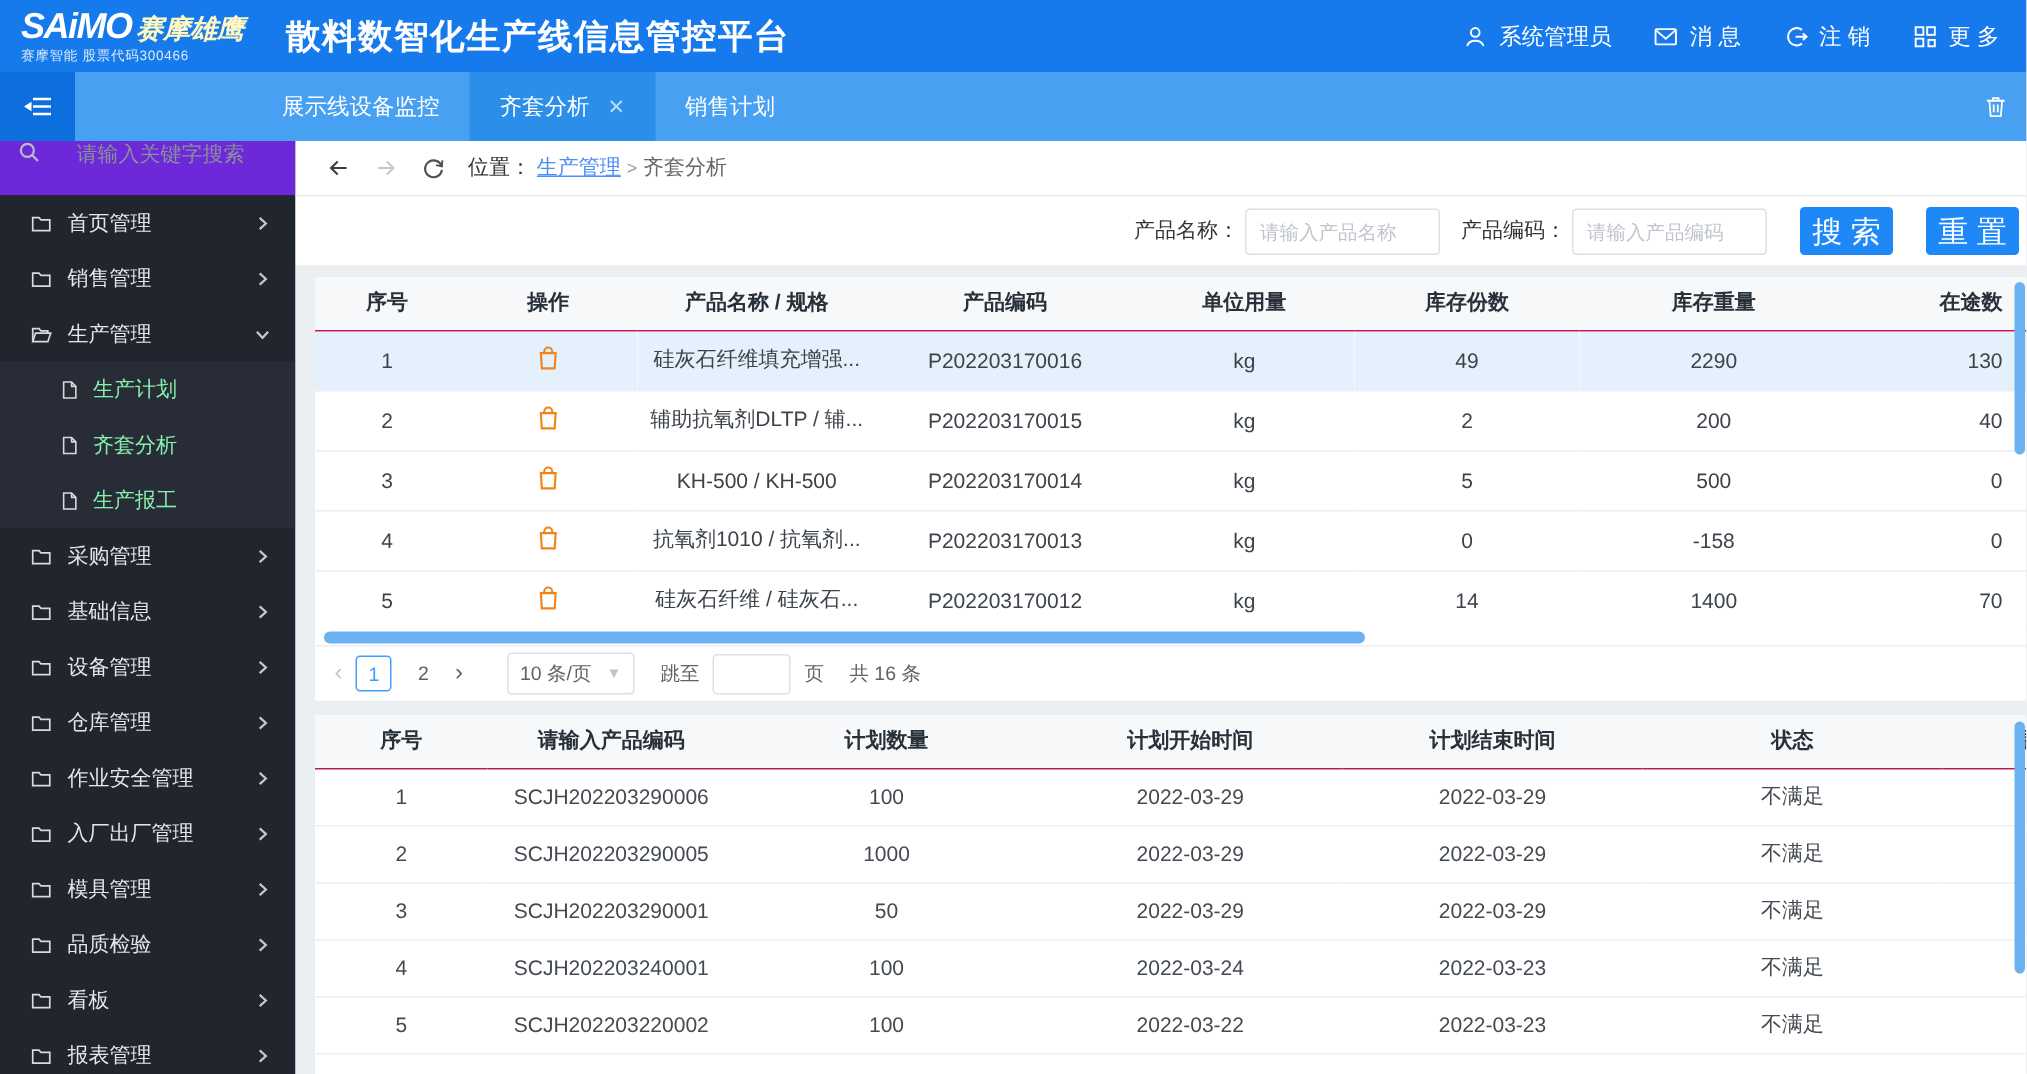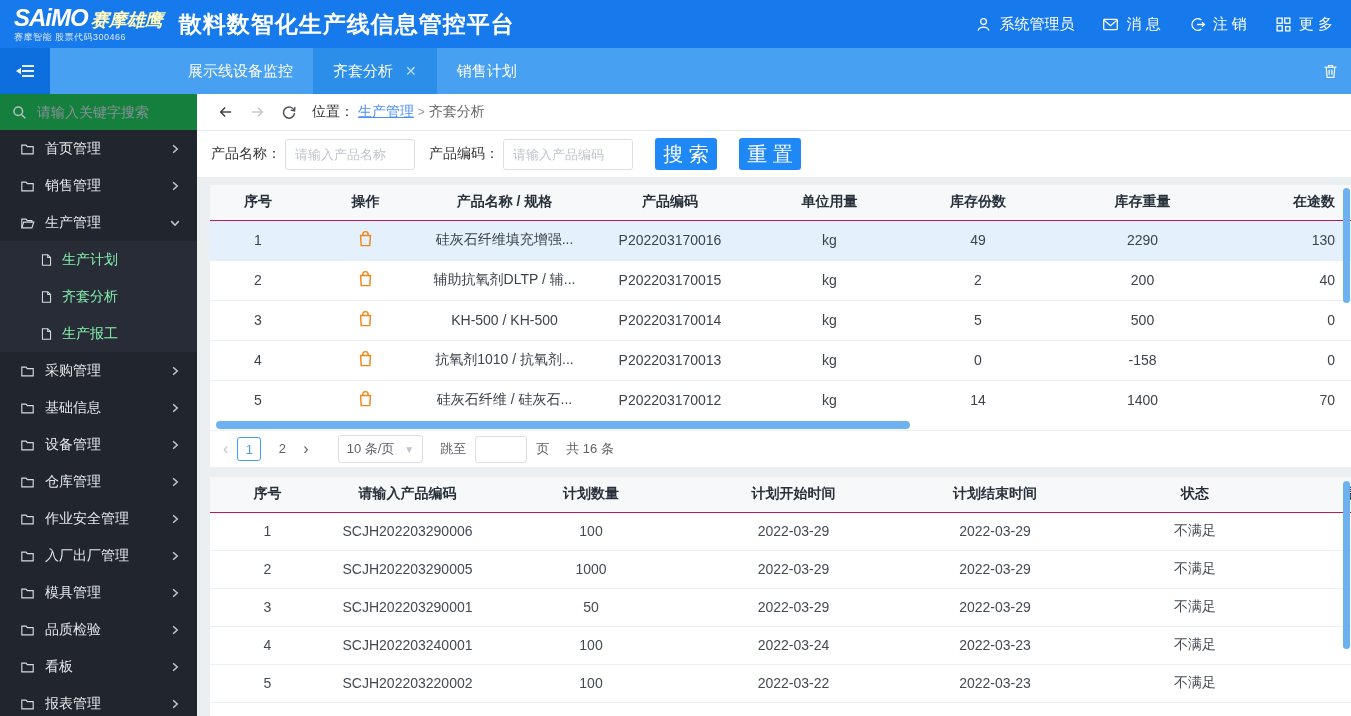--- a/index.html
+++ b/index.html
@@ -1,56 +1,56 @@
 <!DOCTYPE html>
 <html><head>
 <meta charset="utf-8">
 <style>
   *{box-sizing:border-box;margin:0;padding:0;}
   html,body{width:1351px;height:716px;overflow:hidden;font-family:"Liberation Sans","DejaVu Sans",sans-serif;background:#ECEFF2;}
   svg{display:block;}
   
-  .topbar{height:48px;background:#177AEC;display:flex;align-items:center;color:#fff;}
+  .topbar{height:48px;background:#177AEC;display:flex;align-items:center;color:#fff;gap:12px;}
   .logo{margin-left:14px;line-height:1;flex:none;}
   .logo-top{display:flex;align-items:baseline;gap:3px;}
   .logo-brand{font-size:24px;font-weight:bold;font-style:italic;letter-spacing:-1px;}
   .logo-cn{font-size:18px;font-weight:bold;color:#fef9c3;font-style:italic;}
   .logo-sub{font-size:9px;margin-top:3px;color:#DCE9FA;letter-spacing:.5px;}
   .app-title{font-size:23px;font-weight:bold;margin-left:16px;letter-spacing:1px;}
   .topbar-right{margin-left:auto;display:flex;align-items:center;gap:28px;padding-right:18px;font-size:15px;}
   .top-item{display:flex;align-items:center;gap:7px;cursor:pointer;white-space:nowrap;}
   
   .tabbar{height:46px;background:#48A0F2;display:flex;align-items:stretch;position:relative;}
   .collapse-btn{width:50px;background:#0D6EDE;display:flex;align-items:center;justify-content:center;cursor:pointer;flex:none;}
   .tabs{display:flex;margin-left:118px;}
   .tab{padding:0 20px;display:flex;align-items:center;gap:12px;color:#fff;font-size:15px;cursor:pointer;white-space:nowrap;}
   .tab.active{background:#2B8EE9;}
   .tab-close{color:#B9DCFA;font-size:14px;}
   .tab-trash{position:absolute;right:12px;top:50%;transform:translateY(-50%);cursor:pointer;}
   
   .main{display:flex;height:622px;}
   .sidebar{width:197px;background:#21252E;flex:none;display:flex;flex-direction:column;overflow:hidden;}
-  .side-search{height:36px;background:#15803d;display:flex;align-items:center;padding:0 12px;gap:10px;flex:none;}
+  .side-search{height:36px;background:#6d28d9;display:flex;align-items:flex-start;padding:0 12px;gap:24px;flex:none;}
   .side-search input{background:transparent;border:none;outline:none;color:#CFD4DB;font-size:14px;width:140px;}
   .side-search input::placeholder{color:#8A9099;}
   .side-menu{flex:1;overflow:hidden;}
   .side-item{height:37px;display:flex;align-items:center;padding:0 16px 0 20px;gap:10px;color:#E3E6EA;font-size:14px;cursor:pointer;}
   .side-item .s-label{flex:1;}
   .s-icon{color:#D7DBE0;flex:none;}
   .s-chev{color:#C3C8CF;flex:none;}
   .side-sub{background:#272C37;}
   .side-subitem{height:37px;display:flex;align-items:center;padding-left:40px;gap:9px;color:#86efac;font-size:14px;cursor:pointer;}
   
   .content{flex:1;display:flex;flex-direction:column;min-width:0;}
   .crumb-bar{height:37px;background:#fff;border-bottom:1px solid #E4E7EB;display:flex;align-items:center;padding-left:20px;gap:15px;font-size:14px;color:#333;flex:none;}
   .crumb-label{color:#333;}
   .crumb-link{color:#4B8DF8;text-decoration:underline;cursor:pointer;}
   .crumb-sep{color:#999;font-size:12px;}
   .crumb-cur{color:#666;}
-  .filter-bar{height:46px;background:#fff;display:flex;align-items:center;justify-content:flex-start;padding-right:5px;font-size:14px;color:#333;flex:none;}
+  .filter-bar{height:46px;background:#fff;display:flex;align-items:center;justify-content:flex-end;padding-right:5px;font-size:14px;color:#333;flex:none;}
   .f-label{margin-left:14px;margin-right:4px;white-space:nowrap;}
   .f-input{width:130px;height:31px;border:1px solid #DCDFE6;border-radius:3px;padding:0 9px;font-size:13px;color:#333;outline:none;}
   .f-input::placeholder{color:#C0C4CC;}
   .btn{width:62px;height:32px;background:#1E88F7;color:#fff;border:none;border-radius:3px;font-size:20px;cursor:pointer;margin-left:22px;}
   .body-scroll{flex:1;background:#ECEFF2;padding:8px 0 0 13px;overflow:hidden;}
   .card{width:1141px;background:#fff;position:relative;}
   
   table{border-collapse:collapse;table-layout:fixed;width:1141px;font-size:14px;}
   th{height:35px;background:#F7F8FA;font-weight:bold;color:#28303A;text-align:center;border-bottom:1px solid #be185d;overflow:hidden;white-space:nowrap;}
   td{height:40px;text-align:center;color:#3D434B;border-top:1px solid #EBEEF5;overflow:hidden;white-space:nowrap;}

